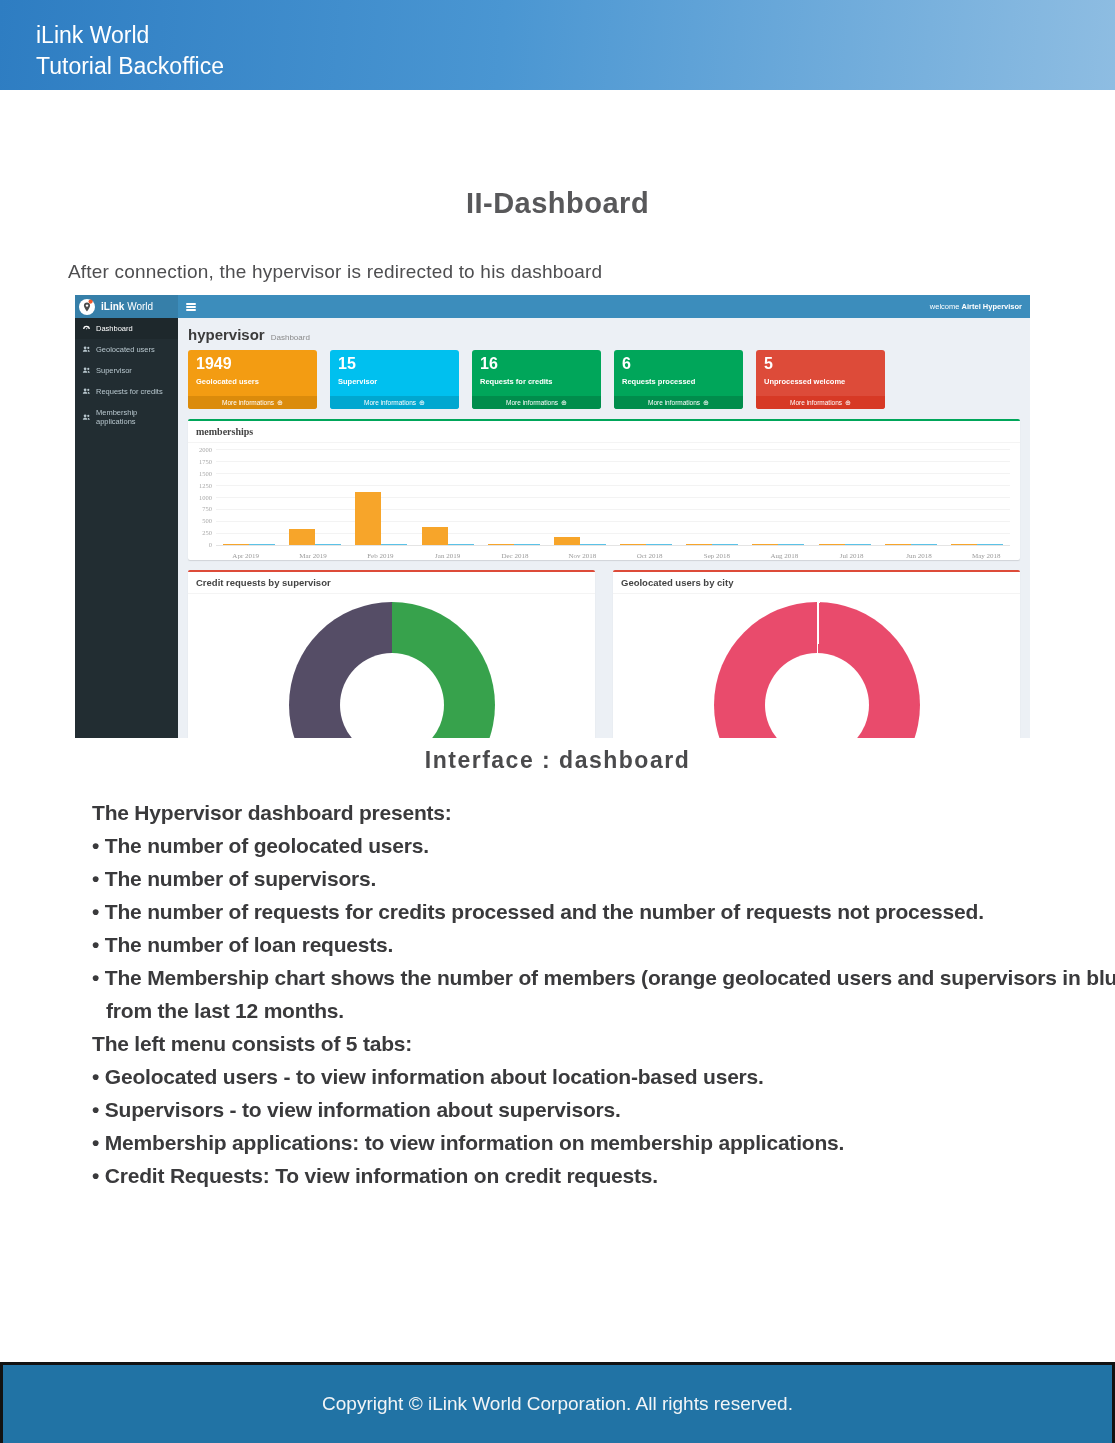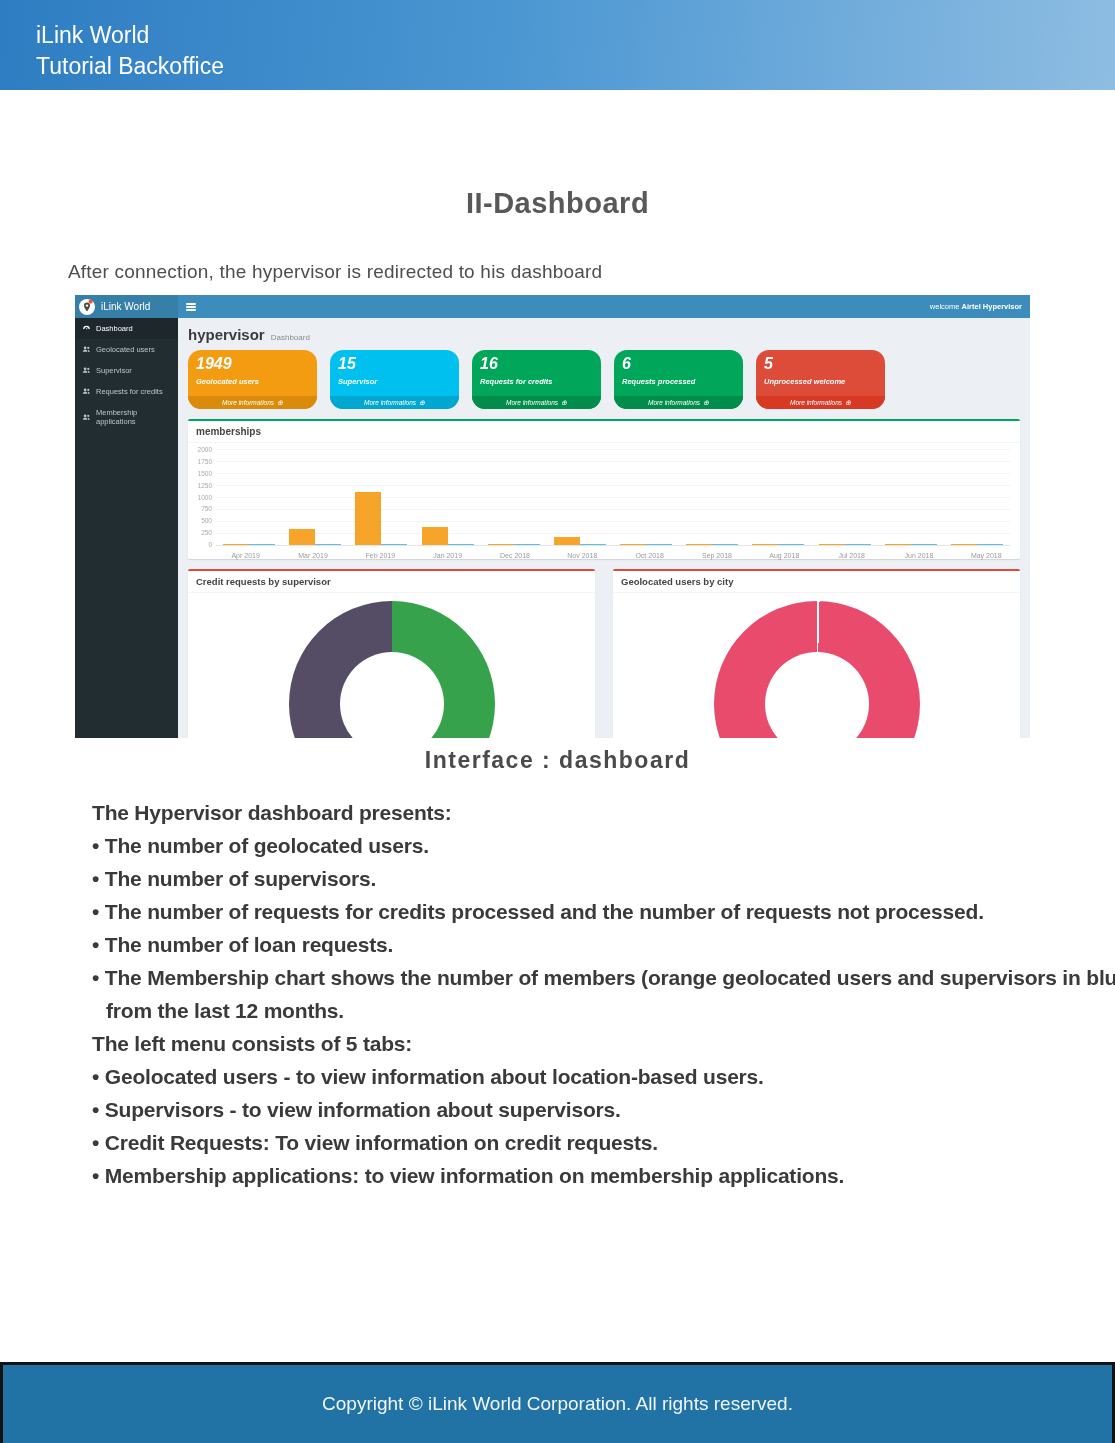--- a/index.html
+++ b/index.html
@@ -20,48 +20,48 @@
   .body-line.indent{padding-left:14px;}
   .page-footer{position:absolute;left:0;top:1362px;width:1115px;height:81px;box-sizing:border-box;
     background:#2173a5;border:3px solid #121212;border-bottom:none;
     display:flex;align-items:center;justify-content:center;color:#f2f5f7;font-size:19px;}
 
   
   .shot{position:absolute;left:75px;top:295px;width:955px;height:443px;overflow:hidden;background:#ecf0f5;font-family:"Liberation Sans",sans-serif;}
   .navbar{position:absolute;left:0;top:0;width:955px;height:23px;background:#3c8dbc;display:flex;}
   .brand{width:103px;height:23px;background:#367fa9;display:flex;align-items:center;padding-left:4px;box-sizing:border-box;color:#fff;font-size:10px;}
   .brand .logo{width:16px;height:16px;margin-right:6px;flex:0 0 auto;}
-  .brand b{font-weight:normal;}
+  .brand b{font-weight:bold;}
   .nav-rest{flex:1;display:flex;align-items:center;justify-content:space-between;padding:0 8px;}
   .hamburger{width:10px;height:8px;display:flex;flex-direction:column;justify-content:space-between;cursor:pointer;}
   .hamburger span{display:block;height:2px;background:#fff;border-radius:1px;}
   .welcome{color:#fff;font-size:7.5px;}
   .welcome b{font-weight:bold;}
 
   .sidebar{position:absolute;left:0;top:23px;width:103px;height:420px;background:#222d32;}
   .side-item{display:flex;align-items:center;gap:5px;padding:6px 7px;color:#b8c7ce;font-size:7.5px;cursor:pointer;}
   .side-item.active{background:#1e282c;color:#fff;}
   .side-item .icon{display:flex;color:currentColor;}
 
   .content{position:absolute;left:103px;top:23px;right:0;bottom:0;background:#ecf0f5;padding:8px 10px;box-sizing:border-box;}
   .page-head{display:flex;align-items:baseline;gap:6px;}
   .page-head .h{font-size:15px;font-weight:bold;color:#3b3b3b;}
   .page-head .sub{font-size:8px;color:#8a8a8a;}
 
   .cards{display:flex;gap:13px;margin-top:7px;}
-  .stat-card{width:129px;border-radius:13px;overflow:hidden;color:#fff;font-style:italic;}
+  .stat-card{width:129px;border-radius:3px;overflow:hidden;color:#fff;}
   .stat-card .inner{padding:5px 8px 6px 8px;height:35px;box-sizing:content-box;}
   .stat-card .val{font-size:16px;font-weight:bold;line-height:18px;}
   .stat-card .lbl{font-size:7.5px;font-weight:bold;margin-top:4px;}
   .stat-card .more{height:13px;display:flex;align-items:center;justify-content:center;font-size:6.5px;cursor:pointer;}
   .stat-card .more .plus{margin-left:3px;font-size:7px;line-height:7px;}
 
   .panel{background:#fff;box-shadow:0 1px 1px rgba(0,0,0,.12);border-radius:2px;}
   .panel-title{font-size:10px;font-weight:bold;color:#444;padding:5px 8px;border-bottom:1px solid #f4f4f4;}
-  .panel.memberships{margin-top:10px;border-top:2px solid #00a65a;}
+  .panel.memberships{margin-top:10px;border-top:2px solid #00a65a;font-family:Liberation Serif, serif;}
   .chart{display:flex;padding:6px 10px 2px 4px;}
   .ylabels{width:24px;display:flex;flex-direction:column;justify-content:space-between;align-items:flex-end;
     height:102px;margin-top:-3px;font-size:6.5px;color:#a9a9a9;padding-right:4px;box-sizing:border-box;}
   .plot{flex:1;height:96px;position:relative;border-bottom:1px solid #e4e4e4;
     background-image:repeating-linear-gradient(to top,transparent 0 11px,#f3f3f3 11px 12px);}
   .bars{position:absolute;left:0;right:0;bottom:0;top:0;display:flex;align-items:flex-end;}
   .bar-group{flex:1;display:flex;align-items:flex-end;justify-content:center;height:100%;}
   .bar{width:26px;}
   .xlabels{display:flex;margin-left:24px;margin-top:2px;}
   .xlabels div{flex:1;text-align:center;font-size:7px;color:#9a9a9a;}
@@ -330,19 +330,19 @@
     <div class="body-line">The Hypervisor dashboard presents:</div>
     <div class="body-line">• The number of geolocated users.</div>
     <div class="body-line">• The number of supervisors.</div>
     <div class="body-line">• The number of requests for credits processed and the number of requests not processed.</div>
     <div class="body-line">• The number of loan requests.</div>
     <div class="body-line">• The Membership chart shows the number of members (orange geolocated users and supervisors in blue)</div>
     <div class="body-line indent">from the last 12 months.</div>
     <div class="body-line">The left menu consists of 5 tabs:</div>
     <div class="body-line">• Geolocated users - to view information about location-based users.</div>
     <div class="body-line">• Supervisors - to view information about supervisors.</div>
+    <div class="body-line">• Membership applications: to view information on membership applications.</div>
     <div class="body-line">• Credit Requests: To view information on credit requests.</div>
-    <div class="body-line">• Membership applications: to view information on membership applications.</div>
   </div>
 
 <footer class="page-footer">
   <span>Copyright © iLink World Corporation. All rights reserved.</span>
 </footer>
 
 </body></html>

